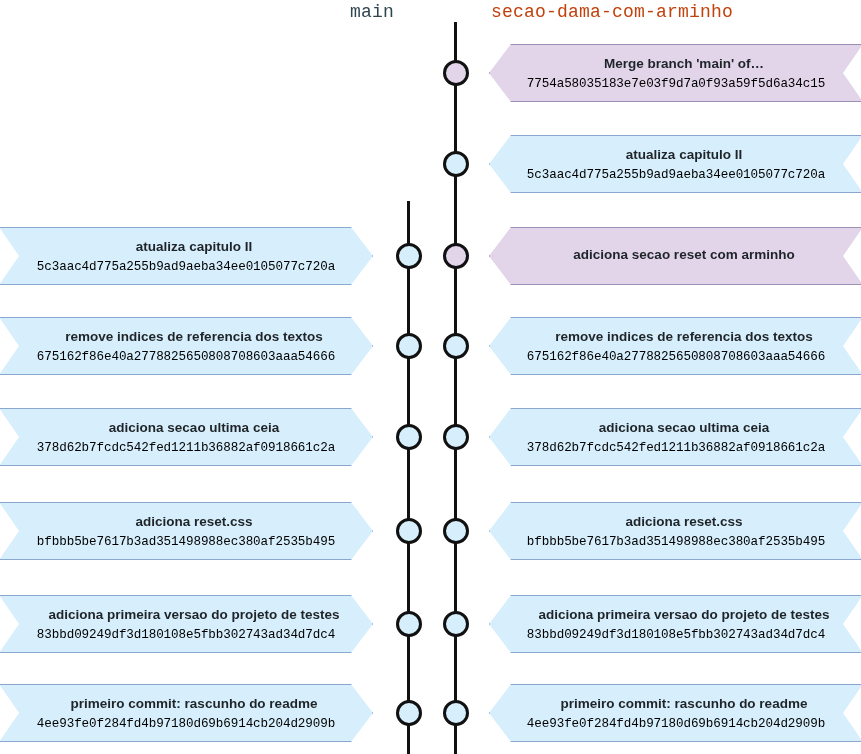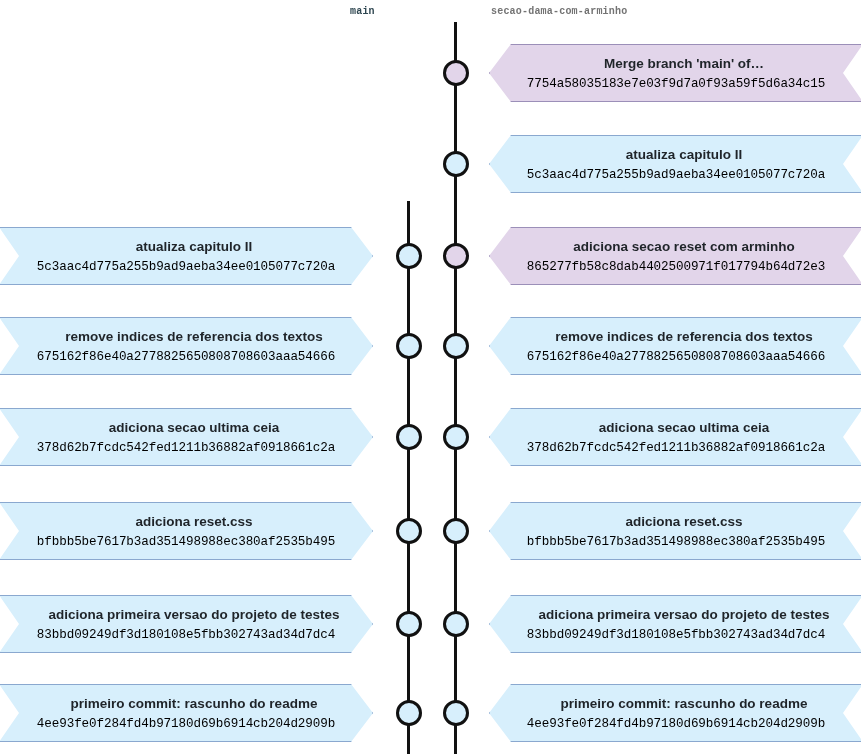--- a/index.html
+++ b/index.html
@@ -20,35 +20,35 @@
     left: 0;
     top: 0;
     width: 861px;
     height: 754px;
   }
 
   
   .branch-label {
     position: absolute;
     font-family: "Liberation Mono", monospace;
-    font-size: 10px;
-    font-weight: 700;
+    font-size: 18px;
+    font-weight: 400;
     letter-spacing: 0.2px;
     white-space: nowrap;
     line-height: 22px;
   }
   #branch-label-main {
     left: 350px;
     top: 1px;
     color: #2e4650;
   }
   #branch-label-feature {
     left: 491px;
     top: 1px;
-    color: #737373;
+    color: #c2410c;
   }
 
   
   .branch-line {
     position: absolute;
     width: 3px;
     background: #111111;
   }
   #branch-line-main {
     left: 407px;
@@ -171,21 +171,20 @@
       <div class="commit-label side-right" style="top: 135px;">
         <div class="commit-message">atualiza capitulo II</div>
         <div class="commit-hash">5c3aac4d775a255b9ad9aeba34ee0105077c720a</div>
       </div>
       <div class="commit-label side-left" style="top: 227px;">
         <div class="commit-message">atualiza capitulo II</div>
         <div class="commit-hash">5c3aac4d775a255b9ad9aeba34ee0105077c720a</div>
       </div>
       <div class="commit-label side-right merge" style="top: 227px;">
         <div class="commit-message">adiciona secao reset com arminho</div>
-        <div class="commit-hash">865277fb58c8dab4402500971f017794b64d72e3</div>
       </div>
       <div class="commit-label side-left" style="top: 317px;">
         <div class="commit-message">remove indices de referencia dos textos</div>
         <div class="commit-hash">675162f86e40a2778825650808708603aaa54666</div>
       </div>
       <div class="commit-label side-right" style="top: 317px;">
         <div class="commit-message">remove indices de referencia dos textos</div>
         <div class="commit-hash">675162f86e40a2778825650808708603aaa54666</div>
       </div>
       <div class="commit-label side-left" style="top: 408px;">

